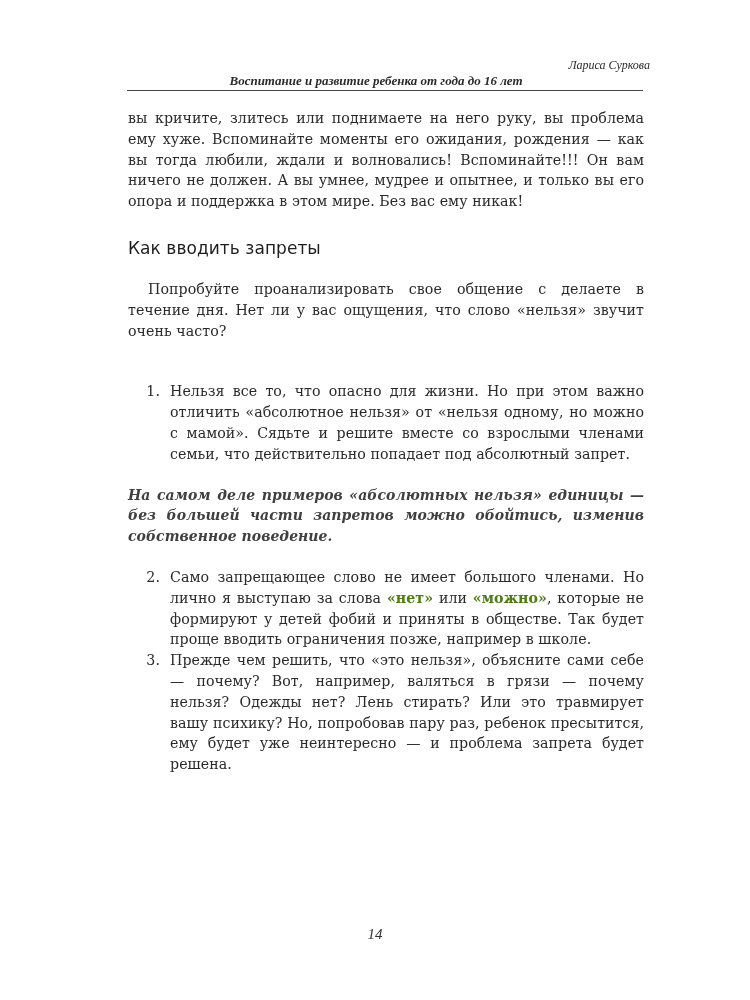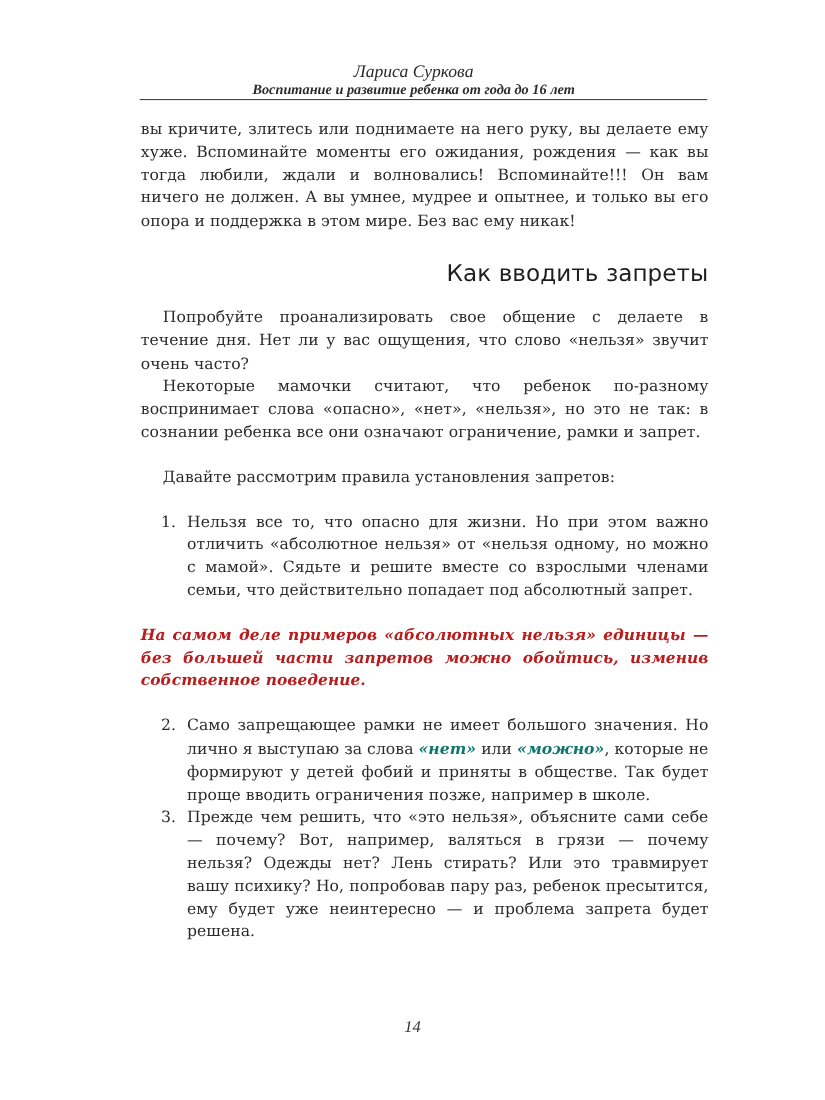--- a/index.html
+++ b/index.html
@@ -8,83 +8,81 @@
     position: relative;
     font-family: "DejaVu Serif", "Liberation Serif", serif;
     color: #2a2a2a;
   }
   .header {
     position: absolute; left: 102px; top: 58px; width: 548px;
     text-align: center;
     font-family: "Liberation Serif", serif; font-style: italic;
     color: #2b2b2b;
   }
-  .header .author { font-size: 16px; line-height: 15px; }
+  .header .author { font-size: 12px; line-height: 15px; text-align: right; }
   .header .title { font-size: 13px; line-height: 16px; font-weight: bold; }
   .rule {
     position: absolute; left: 127px; top: 90px; width: 516px; height: 1px;
     background: #444;
   }
   .content {
     position: absolute; left: 128px; top: 108px; width: 516px;
     font-size: 14.2px; line-height: 20.8px; text-align: justify;
     letter-spacing: 0.05px;
   }
   p { margin: 0; }
   .indent { text-indent: 20px; }
   .h2 {
     font-family: "DejaVu Sans", "Liberation Sans", sans-serif;
-    font-size: 21px; line-height: 26px; text-align: right;
+    font-size: 17px; line-height: 26px; text-align: left;
     color: #1e1e1e; margin: 23px 0 18px 0; font-weight: normal;
   }
   .gap { height: 20px; }
   .list-item { display: flex; }
   .list-item .num { width: 42px; flex: none; text-align: right; padding-right: 10px; box-sizing: border-box; }
   .list-item .txt { flex: 1; text-align: justify; }
-  .emph { font-weight: bold; font-style: italic; font-family: "DejaVu Serif", serif; color: #b91c1c; font-size: 14px; }
-  b { font-weight: bold; color: #0f766e; font-style: italic; }
+  .emph { font-weight: bold; font-style: italic; font-family: "DejaVu Serif", serif; color: #404040; font-size: 14px; }
+  b { font-weight: bold; color: #4d7c0f; }
   .page-num {
     position: absolute; left: 0; width: 750px; top: 926px; text-align: center;
     font-family: "Liberation Serif", serif; font-style: italic; font-size: 15px; color: #333;
   }
 </style>
 </head>
 <body>
 
 <div class="header">
   <div class="author">Лариса Суркова</div>
   <div class="title">Воспитание и развитие ребенка от года до 16 лет</div>
 </div>
 <div class="rule"></div>
 
 <div class="content">
-  <p>вы кричите, злитесь или поднимаете на него руку, вы делаете ему хуже. Вспоминайте моменты его ожидания, рождения — как вы тогда любили, ждали и волновались! Вспоминайте!!! Он вам ничего не должен. А вы умнее, мудрее и опытнее, и только вы его опора и поддержка в этом мире. Без вас ему никак!</p>
+  <p>вы кричите, злитесь или поднимаете на него руку, вы проблема ему хуже. Вспоминайте моменты его ожидания, рождения — как вы тогда любили, ждали и волновались! Вспоминайте!!! Он вам ничего не должен. А вы умнее, мудрее и опытнее, и только вы его опора и поддержка в этом мире. Без вас ему никак!</p>
 
   <h2 class="h2">Как вводить запреты</h2>
 
   <p class="indent">Попробуйте проанализировать свое общение с делаете в течение дня. Нет ли у вас ощущения, что слово «нельзя» звучит очень часто?</p>
-  <p class="indent">Некоторые мамочки считают, что ребенок по-разному воспринимает слова «опасно», «нет», «нельзя», но это не так: в сознании ребенка все они означают ограничение, рамки и запрет.</p>
 
   <div class="gap"></div>
-  <p class="indent">Давайте рассмотрим правила установления запретов:</p>
   <div class="gap"></div>
 
   <div class="list-item">
     <span class="num">1.</span>
     <span class="txt">Нельзя все то, что опасно для жизни. Но при этом важно отличить «абсолютное нельзя» от «нельзя одному, но можно с мамой». Сядьте и решите вместе со взрослыми членами семьи, что действительно попадает под абсолютный запрет.</span>
   </div>
 
   <div class="gap"></div>
   <p class="emph">На самом деле примеров «абсолютных нельзя» единицы — без большей части запретов можно обойтись, изменив собственное поведение.</p>
   <div class="gap"></div>
 
 
   <div class="list-item">
     <span class="num">2.</span>
-    <span class="txt"><span>Само запрещающее рамки не имеет большого значения. Но лично я выступаю за слова </span><b>«нет»</b><span> или </span><b>«можно»</b><span>, которые не формируют у детей фобий и приняты в обществе. Так будет проще вводить ограничения позже, например в школе.</span></span>
+    <span class="txt"><span>Само запрещающее слово не имеет большого членами. Но лично я выступаю за слова </span><b>«нет»</b><span> или </span><b>«можно»</b><span>, которые не формируют у детей фобий и приняты в обществе. Так будет проще вводить ограничения позже, например в школе.</span></span>
   </div>
 
   <div class="list-item">
     <span class="num">3.</span>
     <span class="txt">Прежде чем решить, что «это нельзя», объясните сами себе — почему? Вот, например, валяться в грязи — почему нельзя? Одежды нет? Лень стирать? Или это травмирует вашу психику? Но, попробовав пару раз, ребенок пресытится, ему будет уже неинтересно — и проблема запрета будет решена.</span>
   </div>
 
 </div>
 
 <div class="page-num">14</div>

